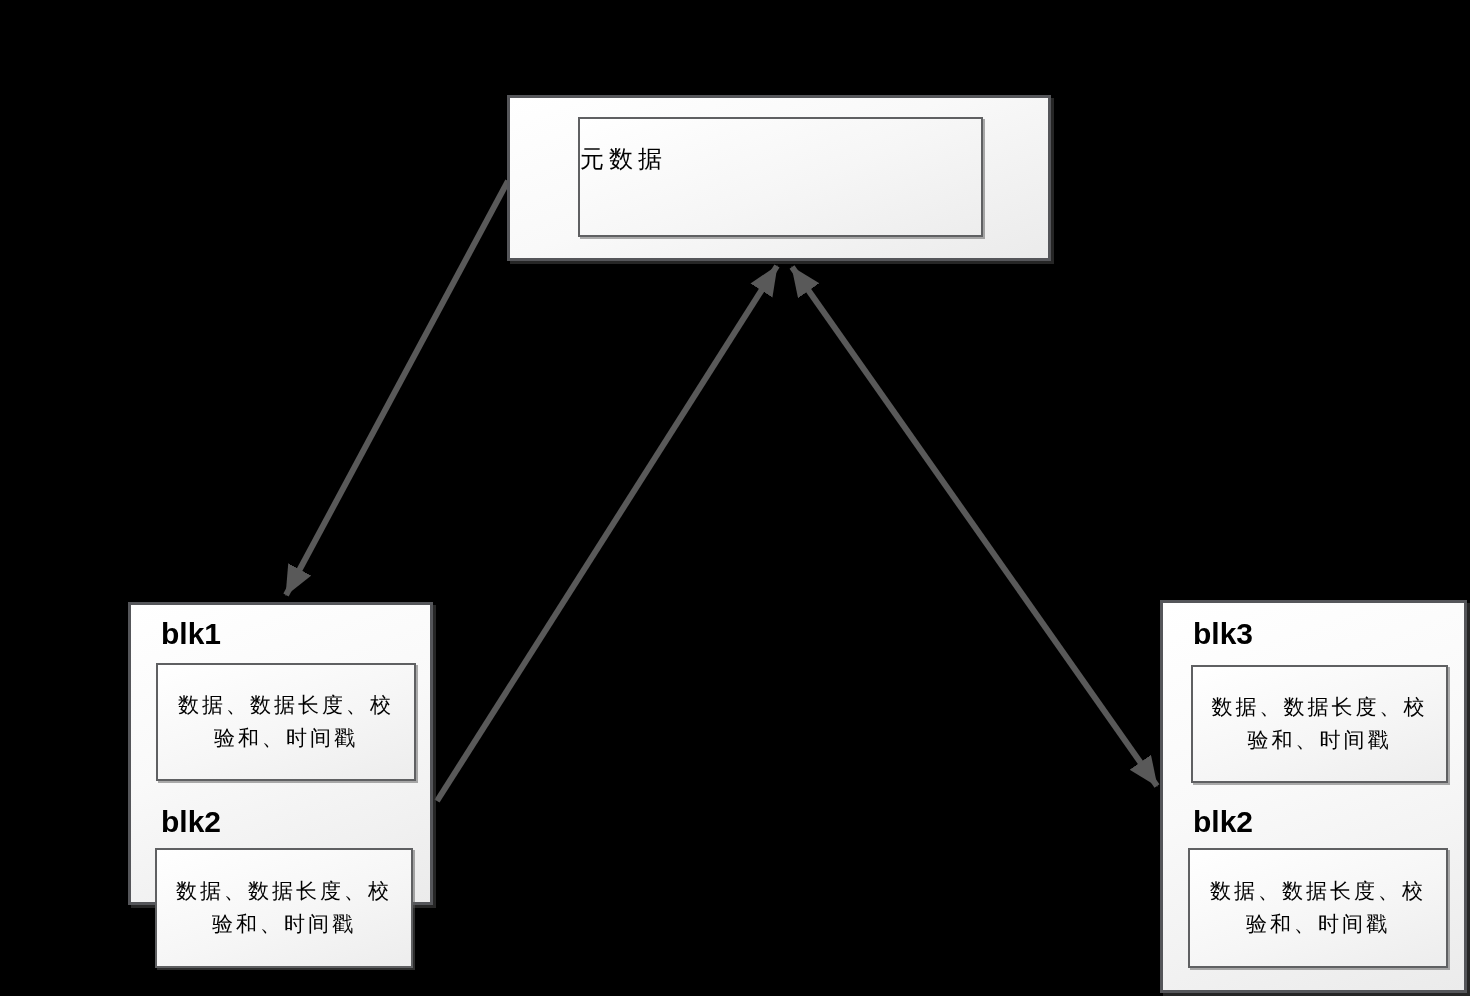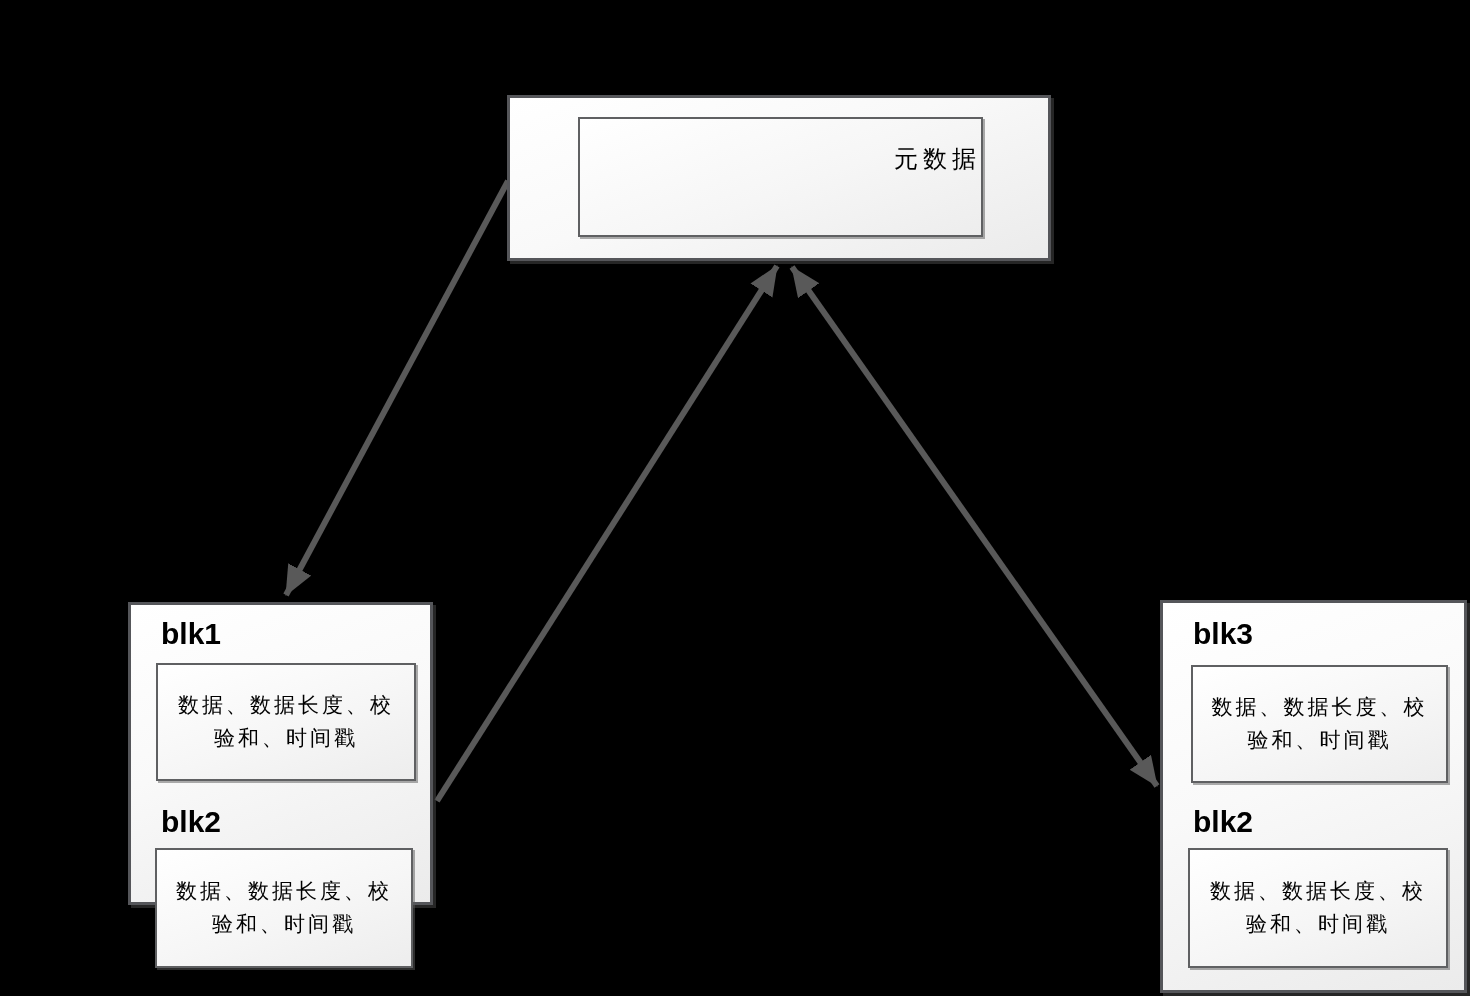--- a/index.html
+++ b/index.html
@@ -39,21 +39,21 @@
     box-sizing: border-box;
     border: 2px solid var(--inner-border, #5f6062);
     background: linear-gradient(160deg, #ffffff 0%, #f6f6f6 55%, #ededed 100%);
     box-shadow: 2px 2px 0 rgba(90,90,90,0.5);
   }
   .metadata-inner {
     left: 68px; top: 19px; width: 405px; height: 120px;
   }
   .metadata-label {
     margin-top: 24px;
-    text-align: right;
+    text-align: left;
     font-size: 24px;
     letter-spacing: 5px;
     color: var(--text-color, #000);
   }
   .blk-label {
     position: absolute;
     left: 30px;
     font-family: "Liberation Sans", sans-serif;
     font-weight: bold;
     font-size: 30px;

